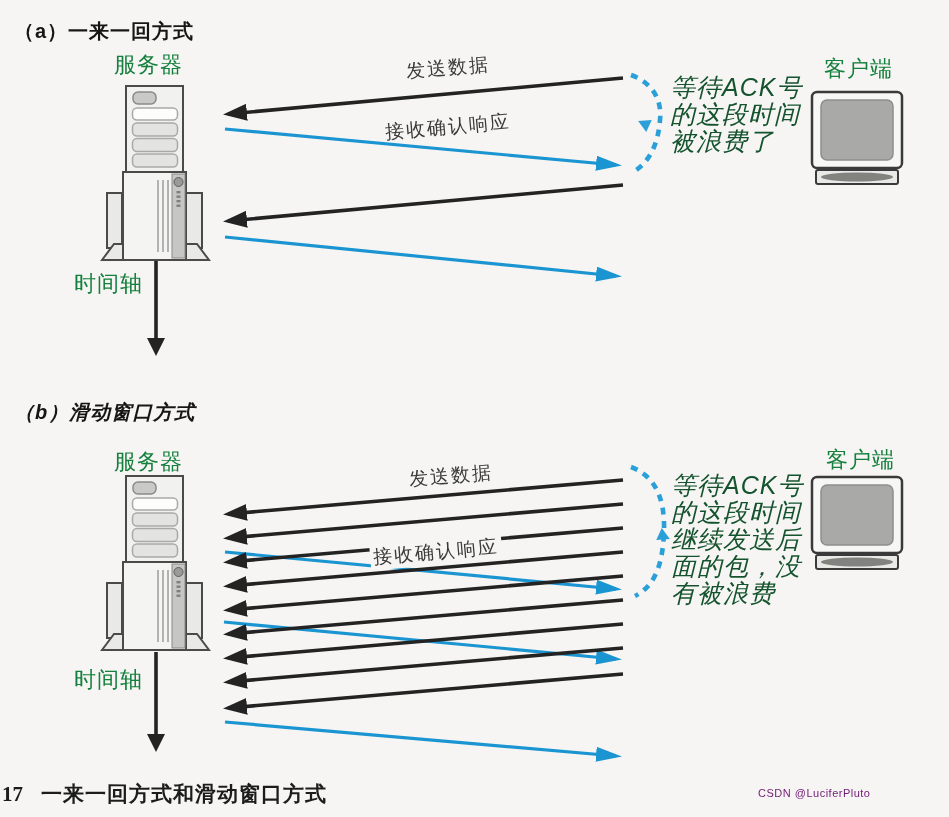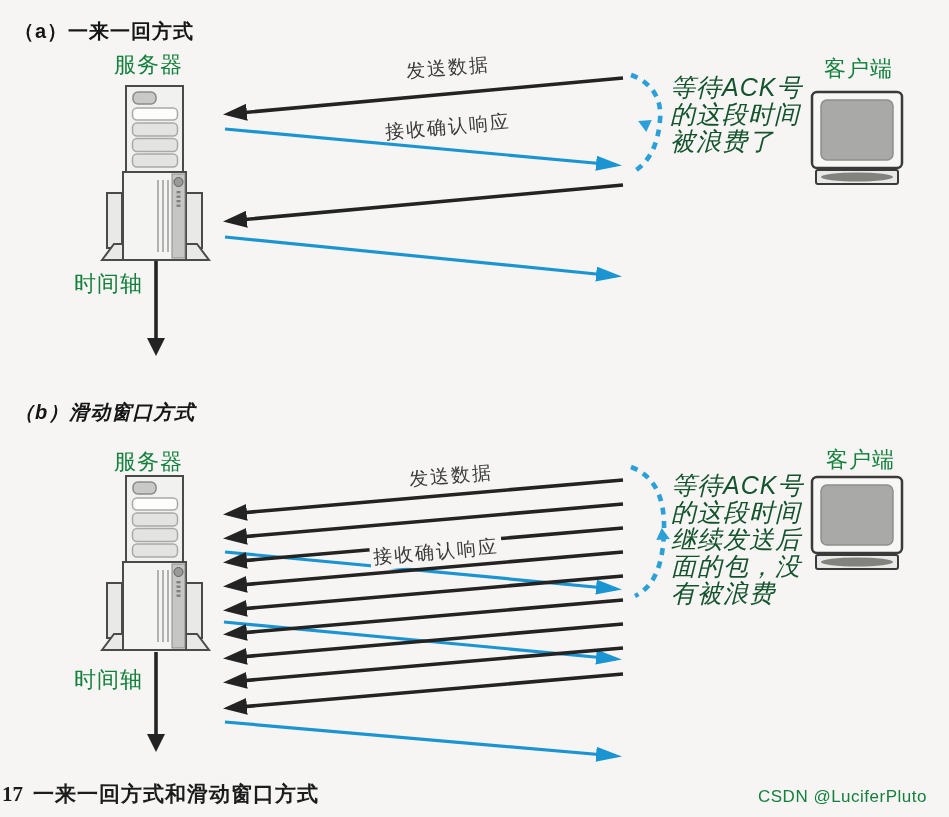--- a/index.html
+++ b/index.html
@@ -25,23 +25,23 @@
   .arrow-lbl.halo{background:#f6f5f3;padding:0 3px;}
   .note{
     font-size:25px;color:#14532d;line-height:27px;white-space:pre-line;
     letter-spacing:1px;
     font-style:italic;
   }
   .caption{
     font-family:"Liberation Serif","DejaVu Serif",serif;
     font-size:21px;font-weight:bold;color:#1c1c1c;white-space:nowrap;
   }
-  .caption .cap-text{margin-left:10px;font-weight:600;letter-spacing:1px;}
+  .caption .cap-text{margin-left:18px;font-weight:600;letter-spacing:1px;}
   .watermark{
-    font-size:17px;color:#15803d;letter-spacing:0.5px;white-space:nowrap;
+    font-size:11px;color:#701a75;letter-spacing:0.5px;white-space:nowrap;
   }
   #diagram-svg{position:absolute;left:0;top:0;pointer-events:none;}
   .ln-black{stroke:#232323;stroke-width:3.6px;}
   .ln-blue{stroke:#1b95d2;stroke-width:3.2px;}
   .ln-axis{stroke:#232323;stroke-width:3.6px;}
   .arc{stroke:#2a9fd8;stroke-width:4.6px;fill:none;stroke-dasharray:7 6.5;}
   .arc-arrow{fill:#2a9fd8;}
   .icon-svg{position:absolute;}
 </style>
 </head>

